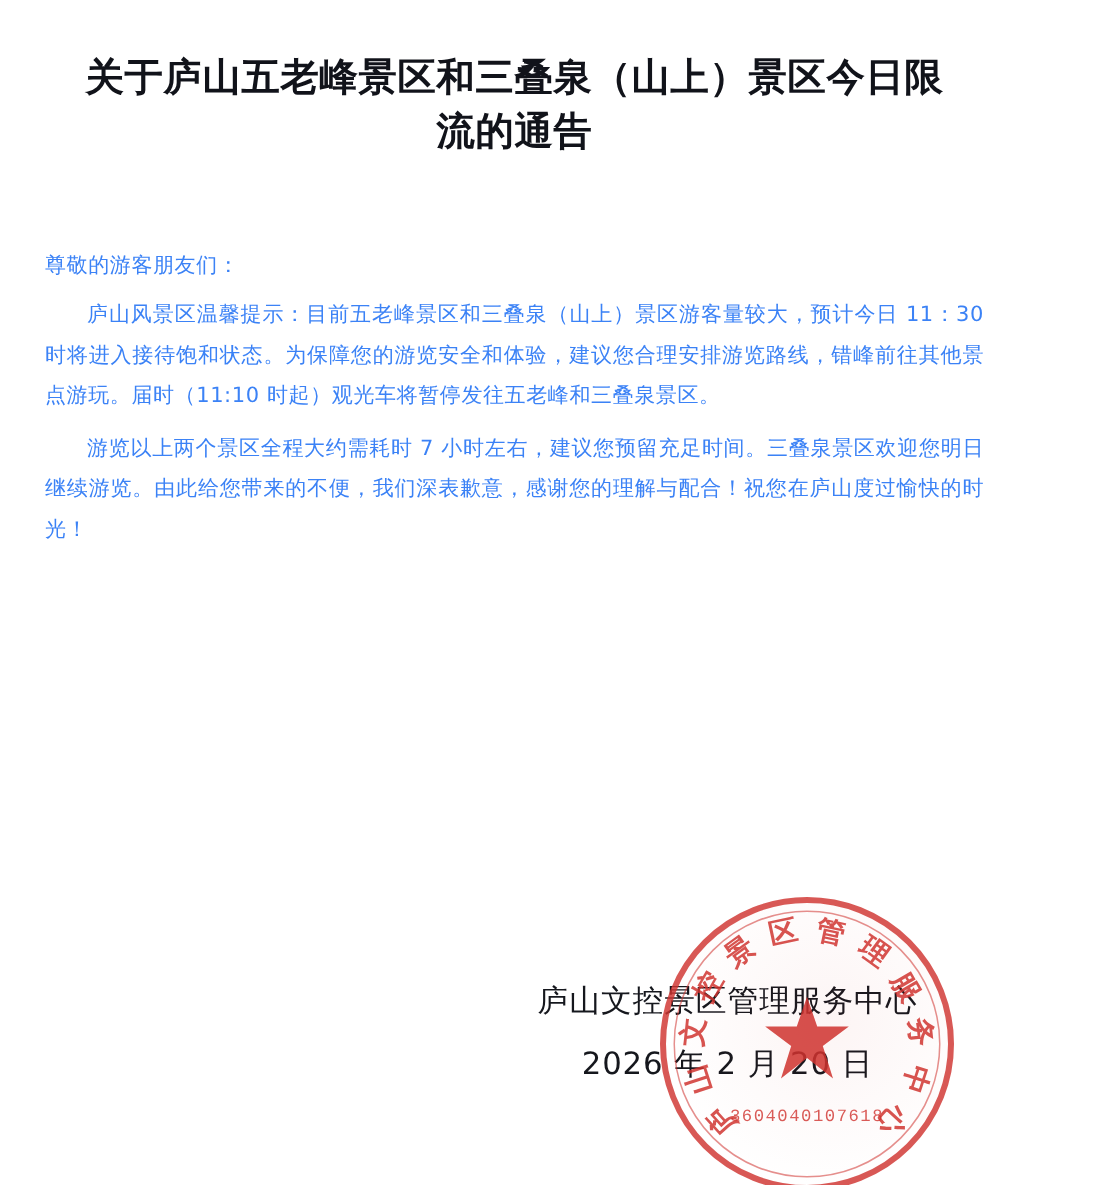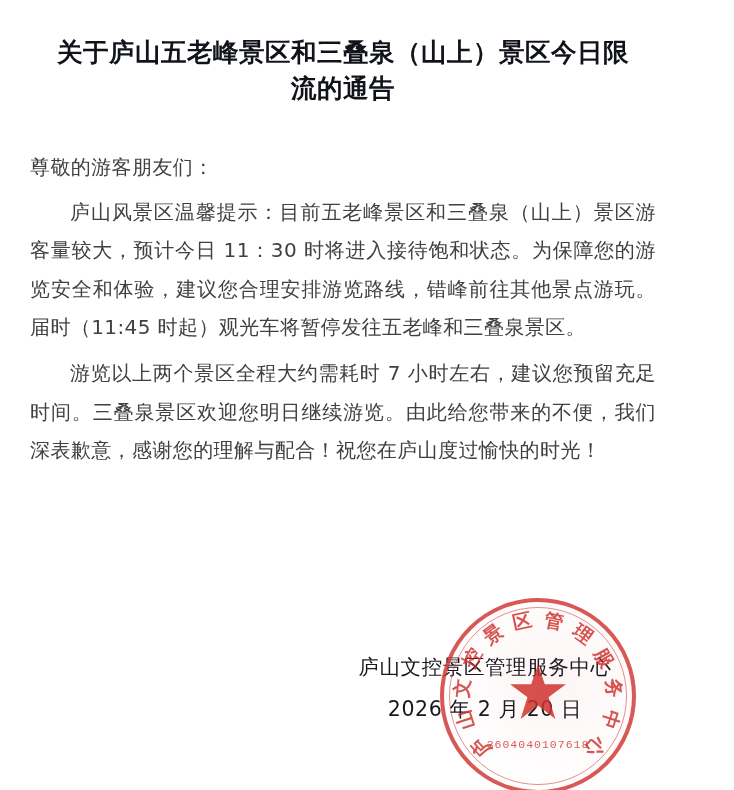--- a/index.html
+++ b/index.html
@@ -26,24 +26,24 @@
     padding: 8px 18px 0 18px;
     font-size: 25.5px;
     font-weight: bold;
     line-height: 1.42;
     text-align: center;
     letter-spacing: 0.5px;
     color: #11131a;
     font-family: "DejaVu Sans", "Liberation Sans", sans-serif;
   }
   .body-block {
-    margin-top: 42px;
-    font-size: 20px;
+    margin-top: 58px;
+    font-size: 14px;
     line-height: 1.92;
-    color: #404040;
+    color: #3b82f6;
     letter-spacing: 0.4px;
     text-align: justify;
     text-justify: inter-character;
   }
   .salutation {
     margin: 0 0 6px 0;
   }
   .para {
     margin: 0;
     text-indent: 2em;
@@ -144,21 +144,21 @@
 </style>
 </head>
 <body>
 
 <div class="page">
 
   <h1 class="doc-title">关于庐山五老峰景区和三叠泉（山上）景区今日限流的通告</h1>
 
   <div class="body-block">
     <p class="salutation">尊敬的游客朋友们：</p>
-    <p class="para">庐山风景区温馨提示：目前五老峰景区和三叠泉（山上）景区游客量较大，预计今日 11：30 时将进入接待饱和状态。为保障您的游览安全和体验，建议您合理安排游览路线，错峰前往其他景点游玩。届时（11:45 时起）观光车将暂停发往五老峰和三叠泉景区。</p>
+    <p class="para">庐山风景区温馨提示：目前五老峰景区和三叠泉（山上）景区游客量较大，预计今日 11：30 时将进入接待饱和状态。为保障您的游览安全和体验，建议您合理安排游览路线，错峰前往其他景点游玩。届时（11:10 时起）观光车将暂停发往五老峰和三叠泉景区。</p>
     <p class="para">游览以上两个景区全程大约需耗时 7 小时左右，建议您预留充足时间。三叠泉景区欢迎您明日继续游览。由此给您带来的不便，我们深表歉意，感谢您的理解与配合！祝您在庐山度过愉快的时光！</p>
   </div>
 
   <div class="signature-area">
     <span class="sig-line">庐山文控景区管理服务中心</span>
     <span class="sig-date">2026 年 2 月 20 日</span>
   </div>
 
   <div class="seal">
     <div class="seal-smudge"></div>

